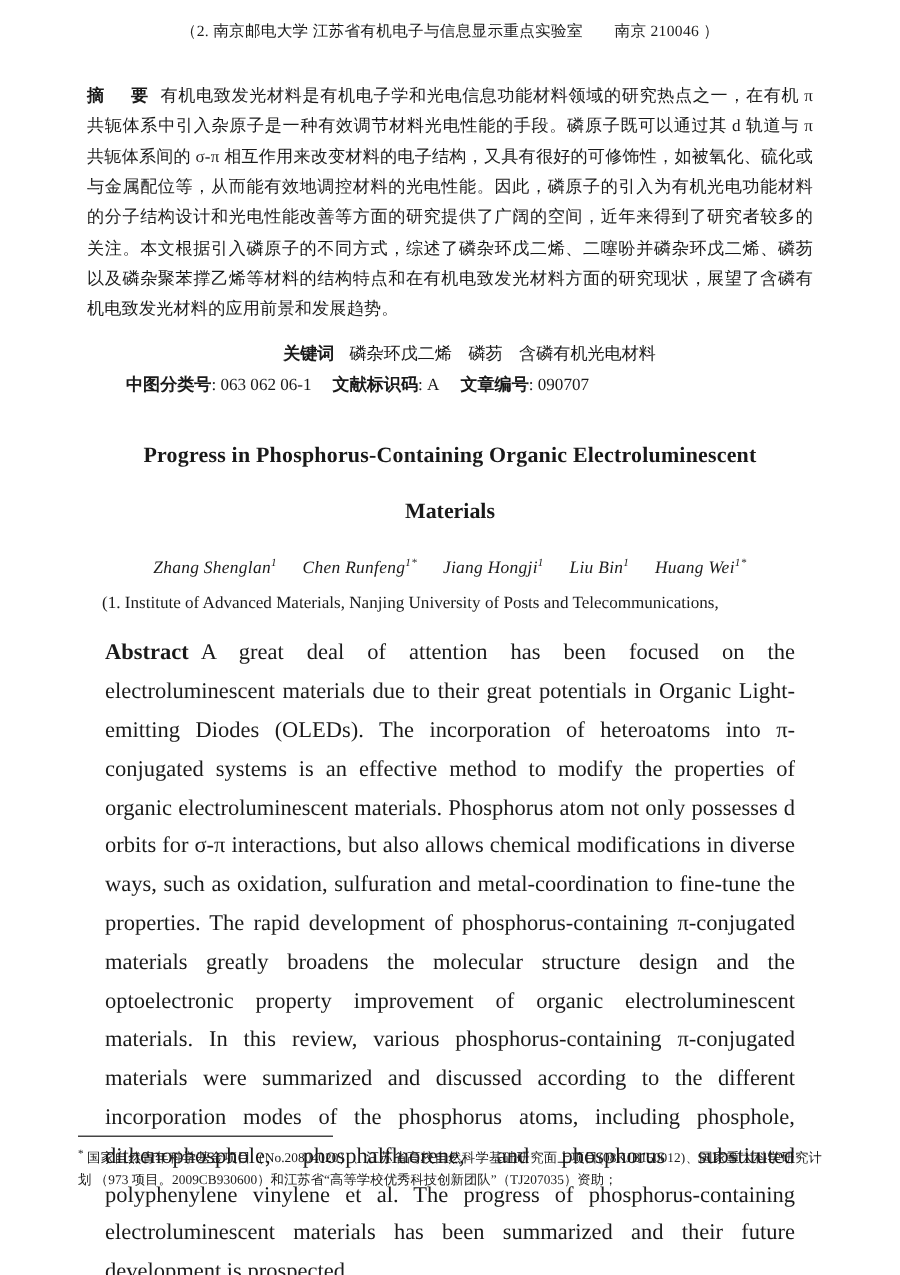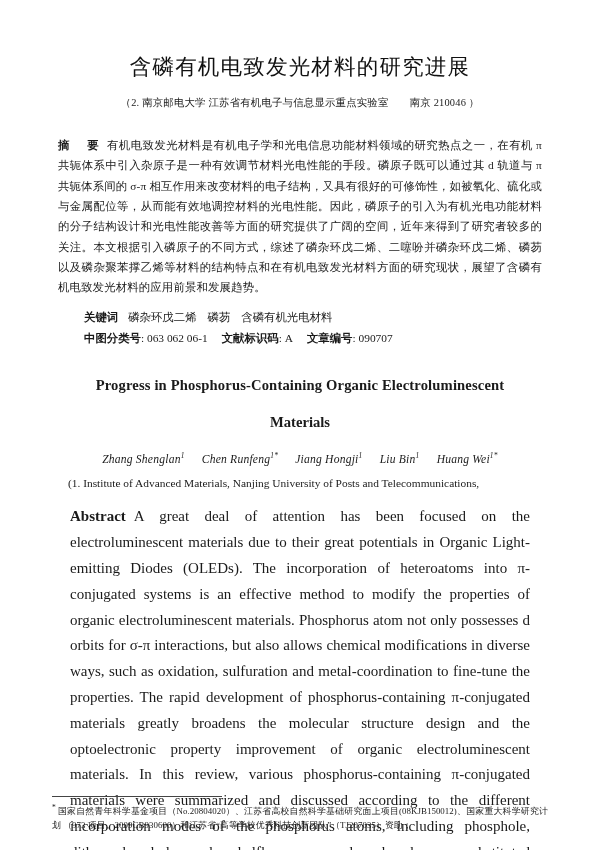--- a/index.html
+++ b/index.html
@@ -68,20 +68,21 @@
     font-weight: bold;
     letter-spacing: 3px;
     margin-right: 5px;
   }
   .cn-kw {
     margin-top: 9px;
     font-size: 11.4px;
     line-height: 1.8;
     padding: 0 6px;
     padding-left: 32px;
+    text-align: center;
   }
   .cn-kw .lbl {
     font-weight: bold;
     margin-right: 10px;
   }
   .cn-kw .sep { display: inline-block; width: 11px; }
   .cn-cls {
     margin-top: 1px;
     font-size: 11.4px;
     line-height: 1.8;
@@ -162,21 +163,20 @@
     vertical-align: super;
     font-size: 7.5px;
     margin-right: 2px;
   }
 </style>
 </head>
 <body>
 
 <div class="page">
 
-  <div class="cn-title">含磷有机电致发光材料的研究进展</div>
 
 
   <div class="cn-aff">
     <div>（2. 南京邮电大学  江苏省有机电子与信息显示重点实验室　　南京  210046  ）</div>
   </div>
 
   <div class="cn-abs">
     <span class="lbl">摘　要</span><span>有机电致发光材料是有机电子学和光电信息功能材料领域的研究热点之一，在有机 π 共轭体系中引入杂原子是一种有效调节材料光电性能的手段。磷原子既可以通过其 d 轨道与 π 共轭体系间的 σ-π 相互作用来改变材料的电子结构，又具有很好的可修饰性，如被氧化、硫化或与金属配位等，从而能有效地调控材料的光电性能。因此，磷原子的引入为有机光电功能材料的分子结构设计和光电性能改善等方面的研究提供了广阔的空间，近年来得到了研究者较多的关注。本文根据引入磷原子的不同方式，综述了磷杂环戊二烯、二噻吩并磷杂环戊二烯、磷芴以及磷杂聚苯撑乙烯等材料的结构特点和在有机电致发光材料方面的研究现状，展望了含磷有机电致发光材料的应用前景和发展趋势。</span>
   </div>
 

